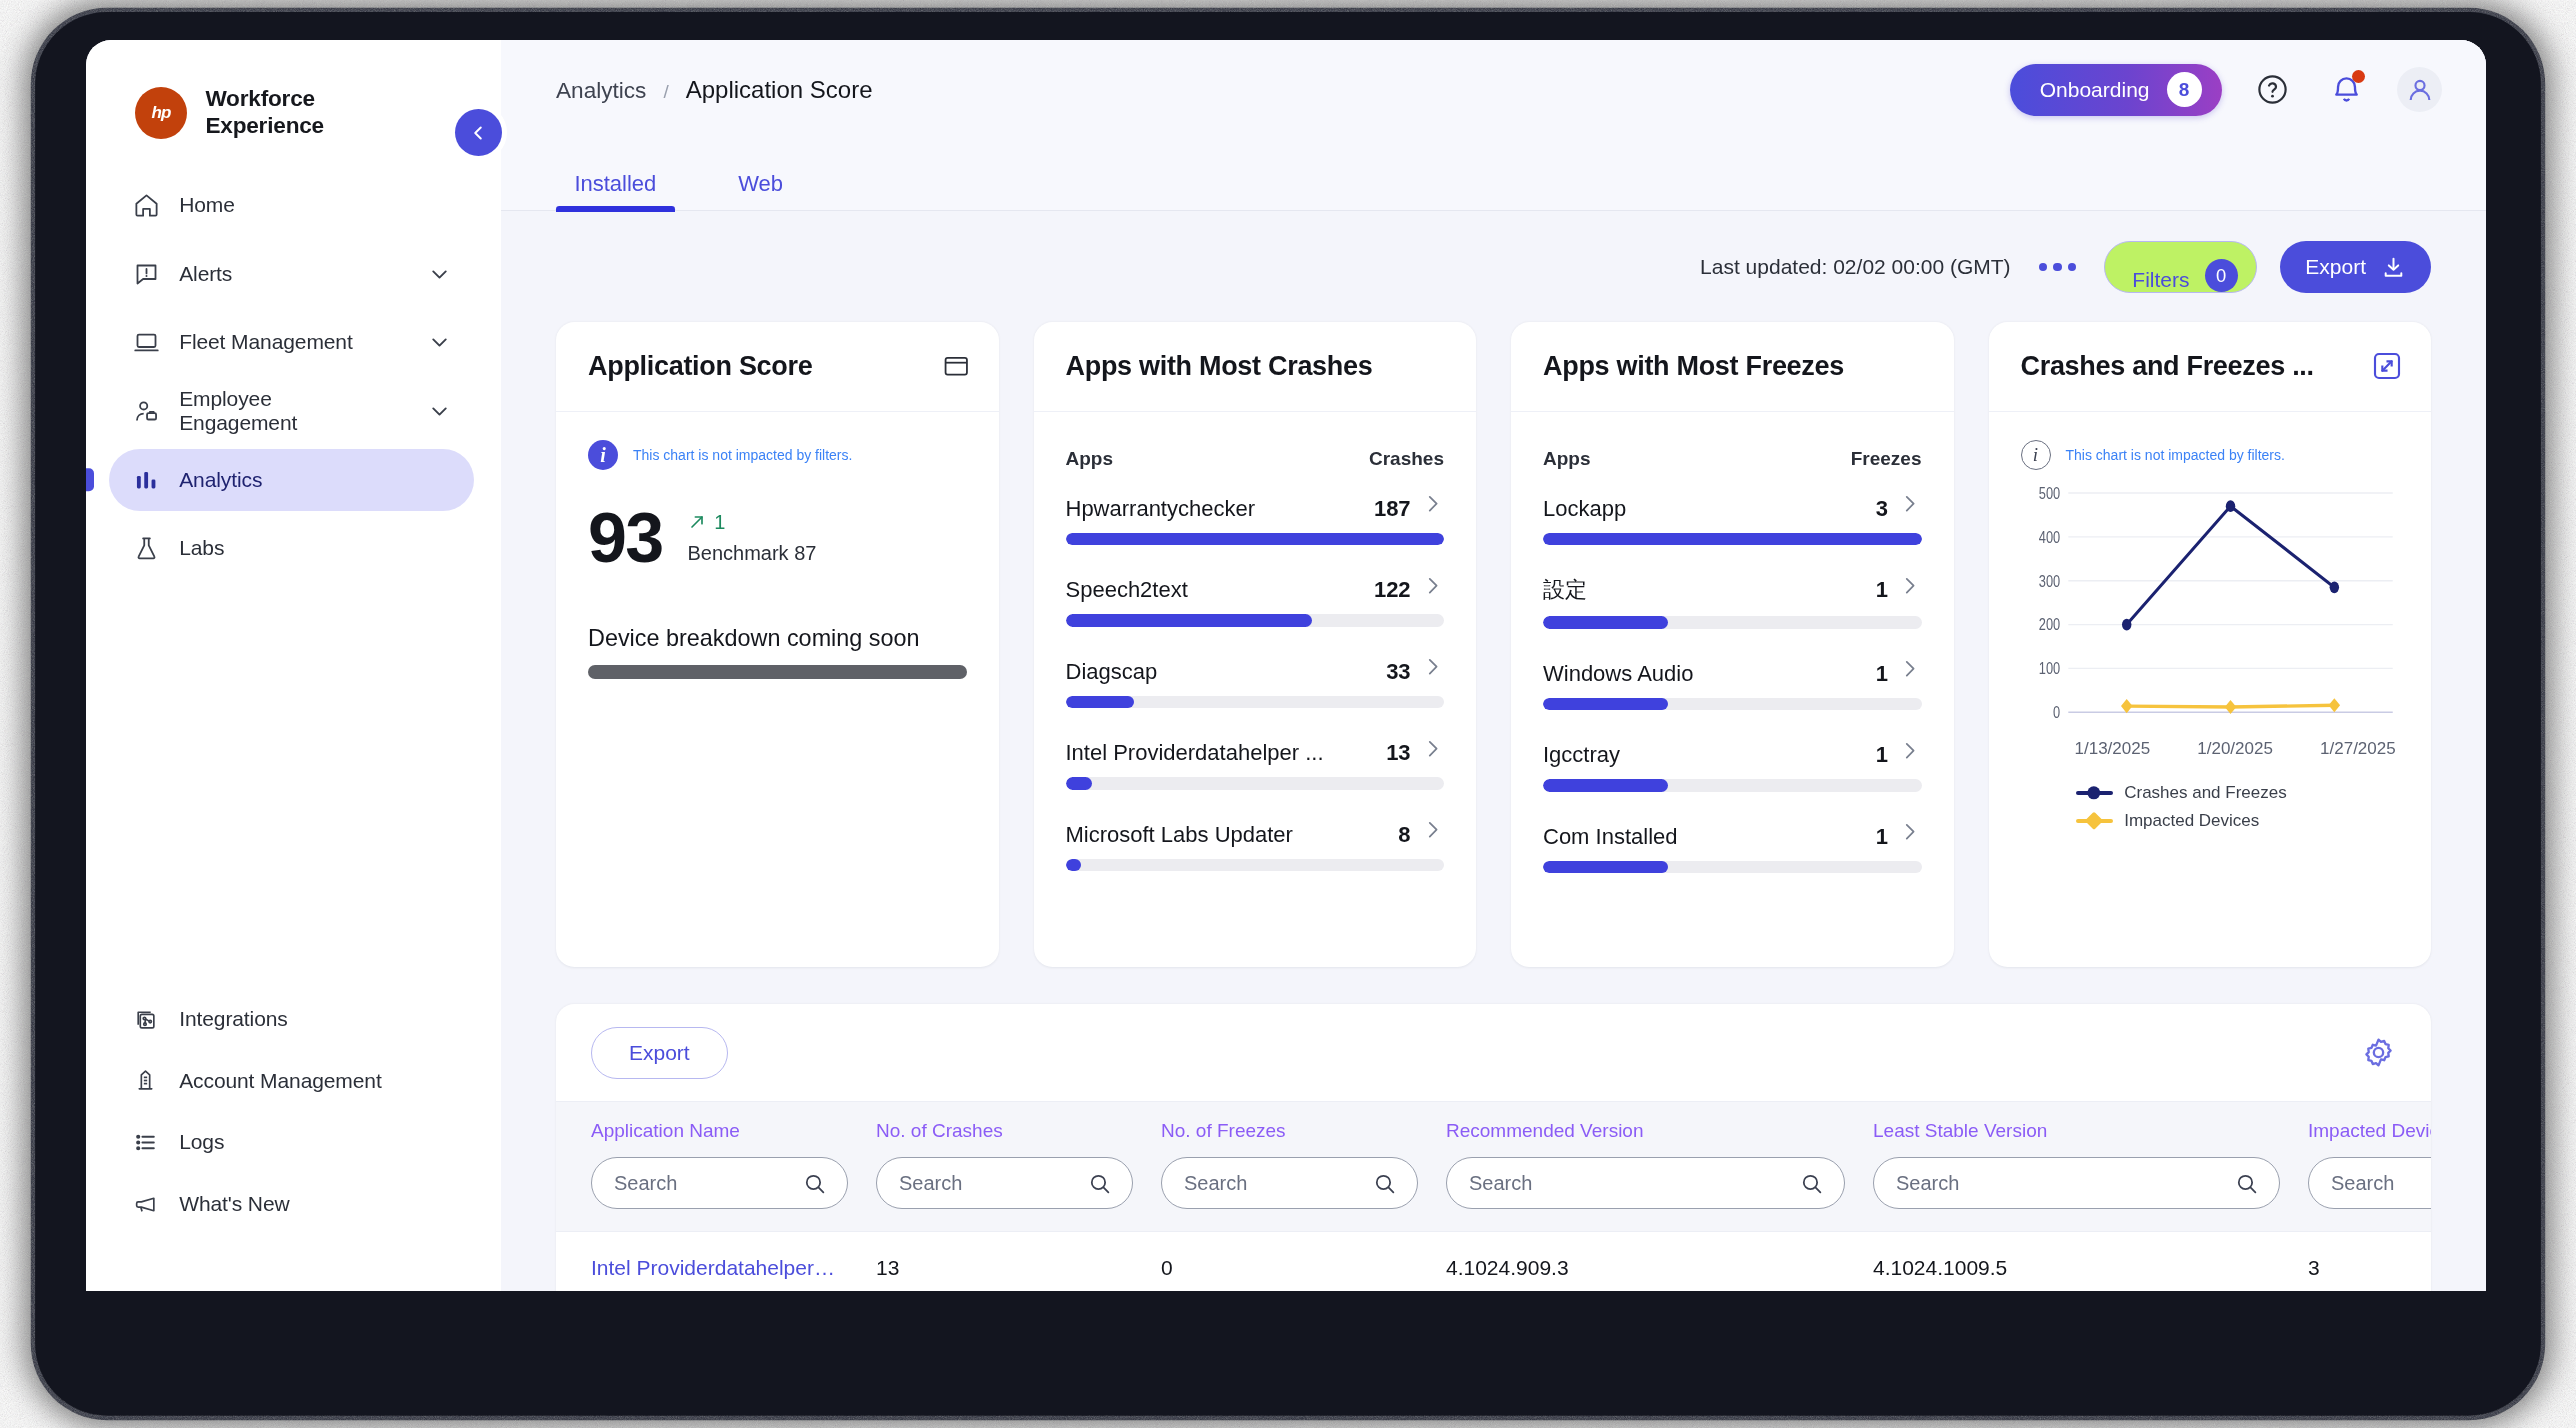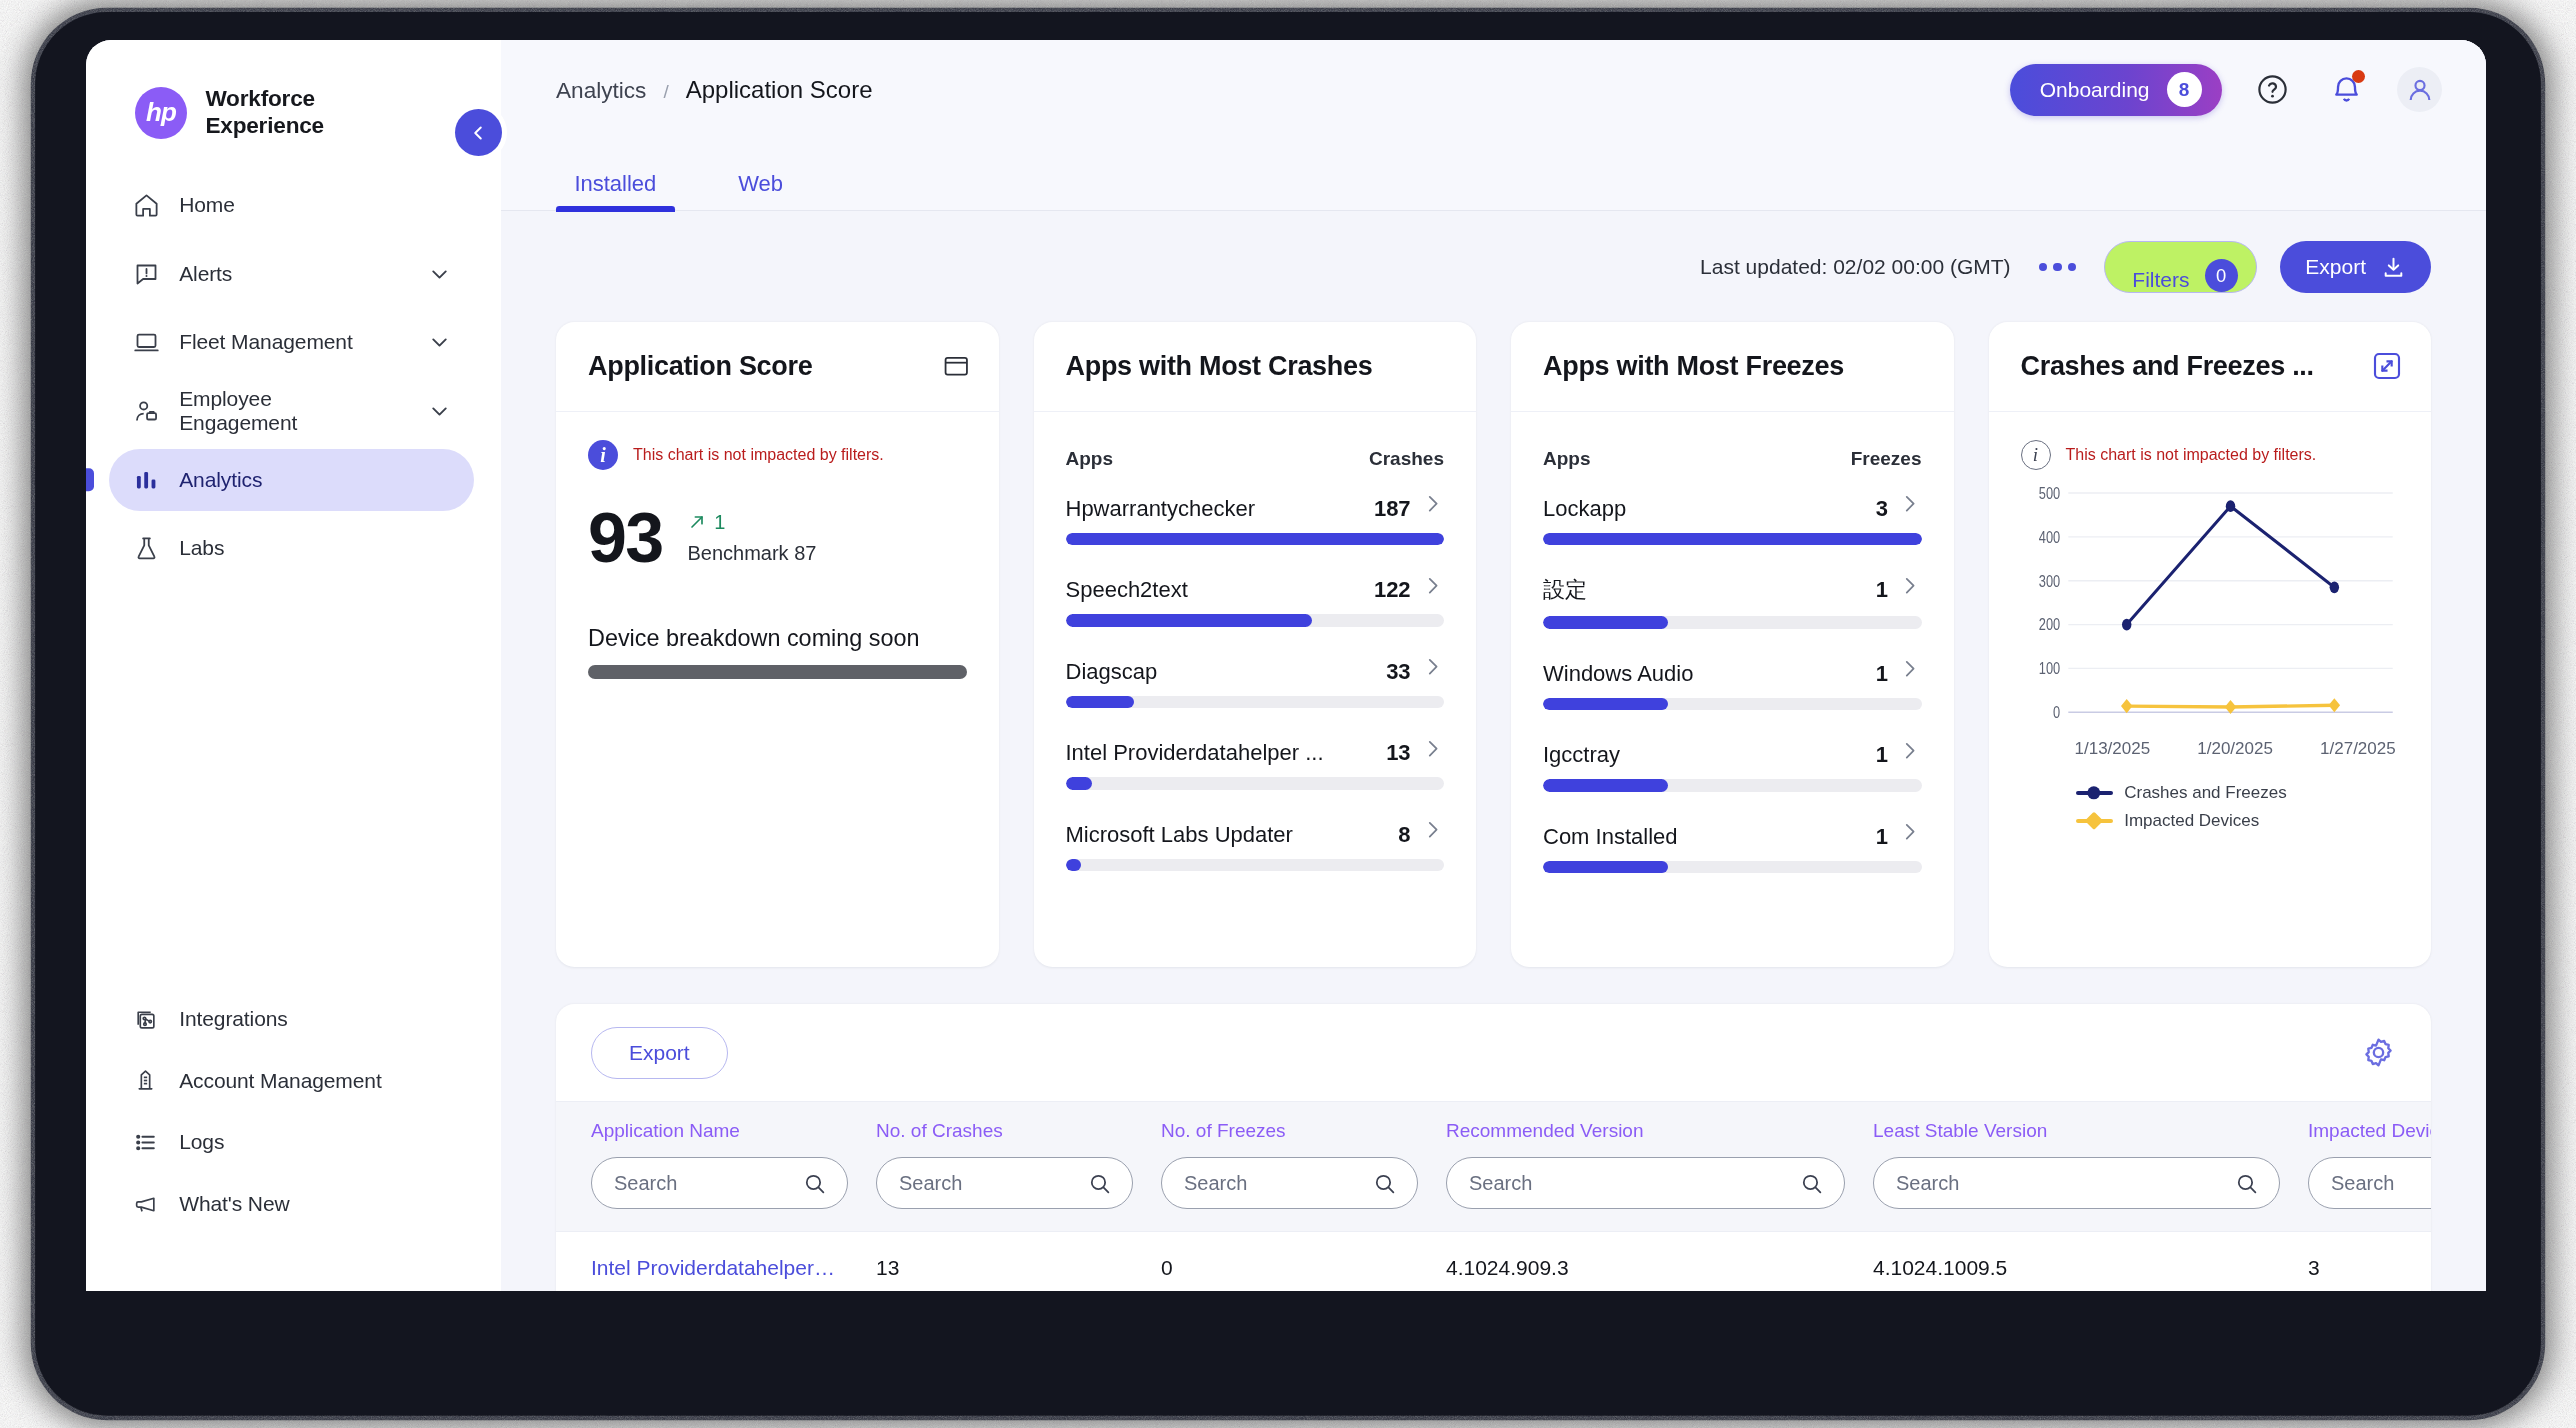--- a/index.html
+++ b/index.html
@@ -48,23 +48,23 @@
     position: relative;
     display: flex;
     flex-direction: column;
   }
   #brand {
     display: flex; align-items: center; gap: 18.4px;
     padding: 46px 0 0 49px;
   }
   #hp-logo {
     width: 52px; height: 52px; border-radius: 50%;
-    background: #8b5cf6;
+    background: #c2410c;
     display: flex; align-items: center; justify-content: center;
-    color: #fff; font-style: italic; font-weight: bold; font-size: 26px;
+    color: #fff; font-style: italic; font-weight: bold; font-size: 17px;
     letter-spacing: -0.8px;
     font-family: "Liberation Sans", sans-serif;
   }
   #brand-text {
     font-size: 22.6px; font-weight: 700; color: #16181d; line-height: 1.18;
     letter-spacing: -0.2px;
   }
   #collapse-btn {
     position: absolute; right: -0.8px; top: 69px;
     width: 47px; height: 47px; border-radius: 50%;
@@ -214,21 +214,21 @@
     border-bottom: 1.7px solid #eef0f7;
   }
   .card-title {
     font-size: 27px; font-weight: 700; color: #14161c; letter-spacing: -0.3px;
     white-space: nowrap; overflow: hidden; text-overflow: ellipsis;
   }
   .card-head .head-ico { margin-left: auto; cursor: pointer; display:flex; }
   .card-body { padding: 28.5px 32px 0 32px; flex: 1; min-height: 0; }
 
   .filter-note { display: flex; align-items: center; gap: 15px; }
-  .filter-note .note-txt { font-size: 16px; color: #b91c1c; }
+  .filter-note .note-txt { font-size: 14px; color: #3b82f6; }
   .info-badge {
     width: 30px; height: 30px; border-radius: 50%;
     background: #4b4ddb; color: #fff;
     display: flex; align-items: center; justify-content: center;
     font-size: 20px; font-weight: 700; font-style: italic;
     font-family: "Liberation Serif", serif;
   }
   .info-outline {
     width: 30px; height: 30px; border-radius: 50%;
     border: 1.7px solid #6a7081; color: #3b4050;

